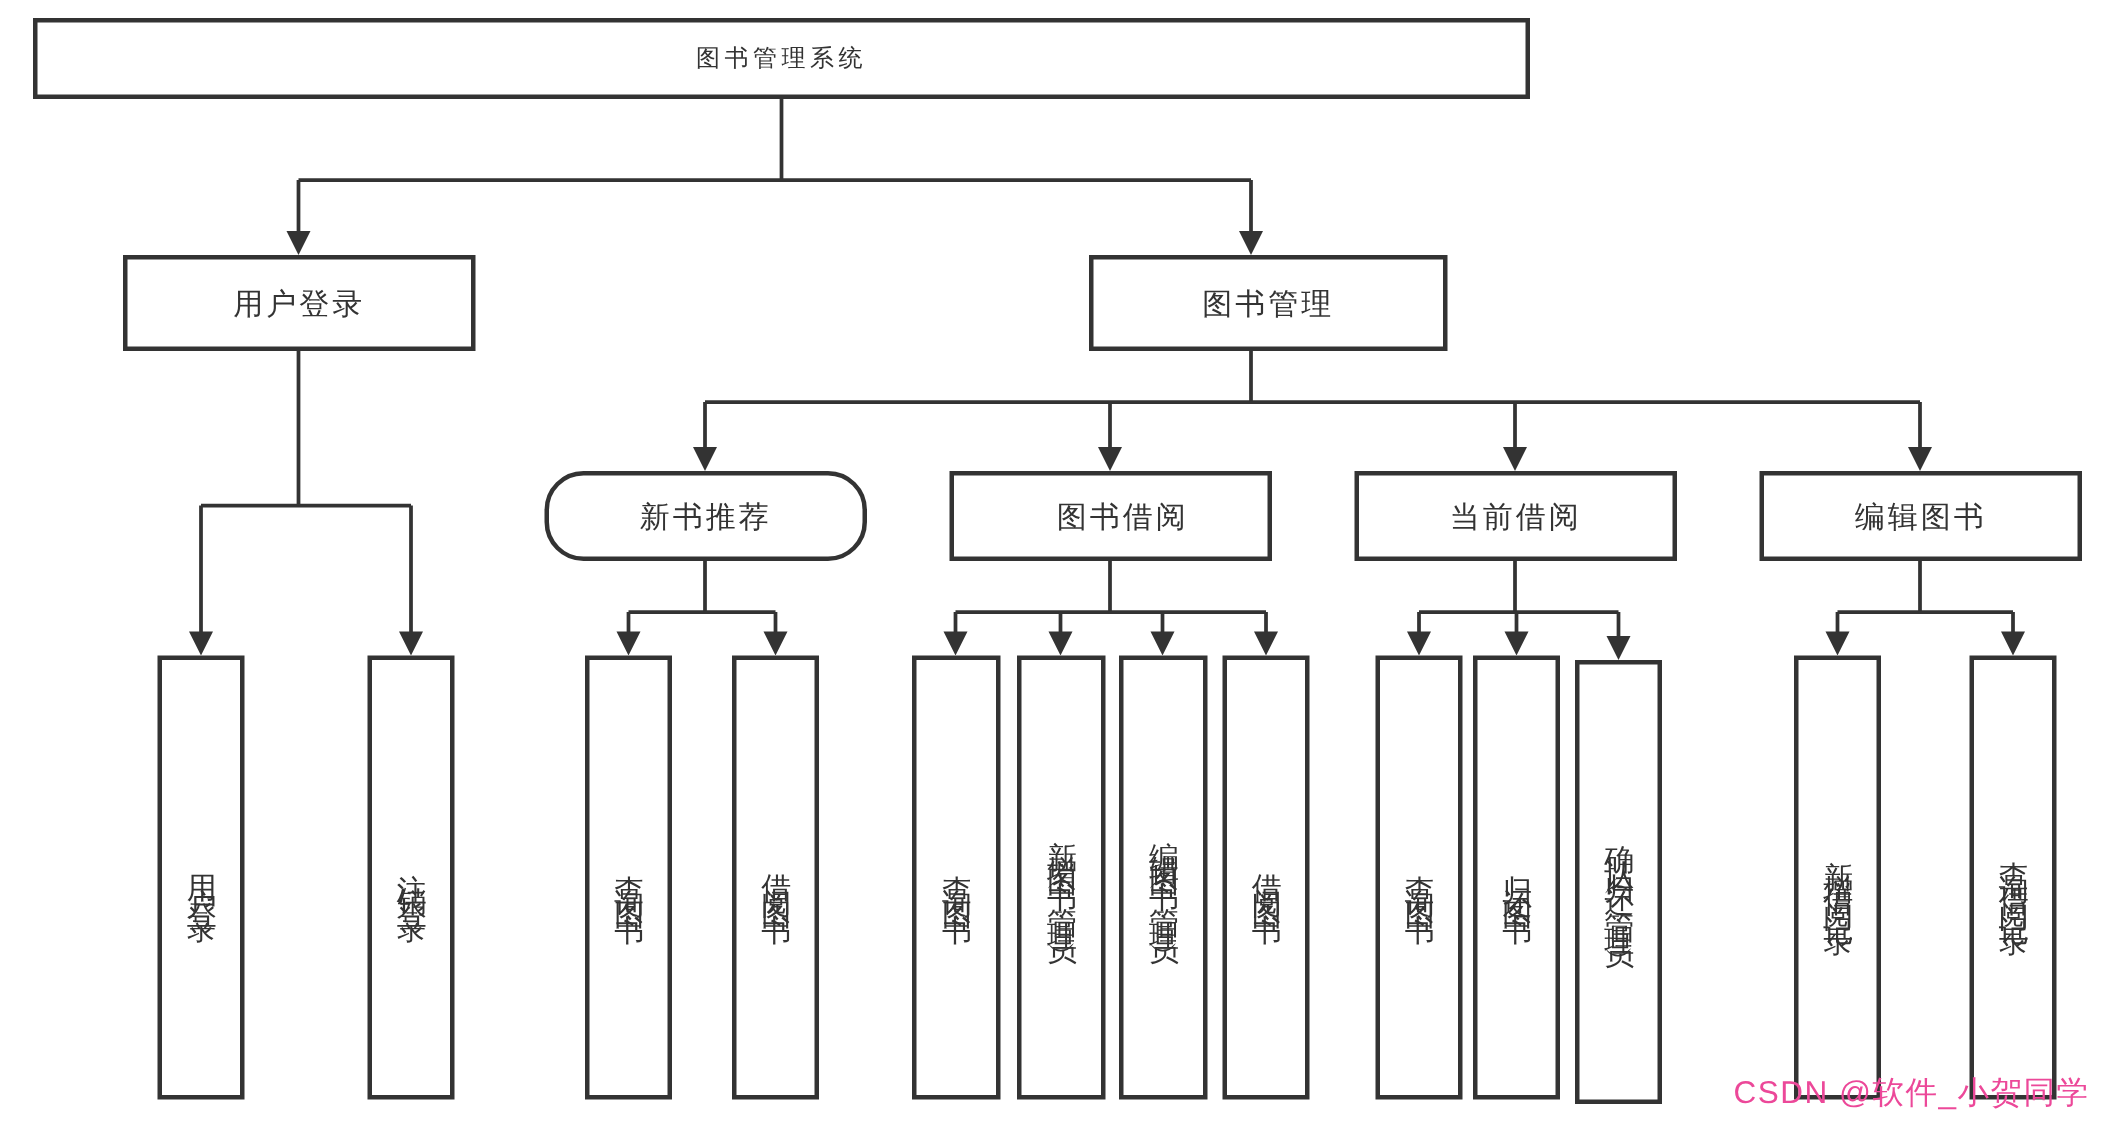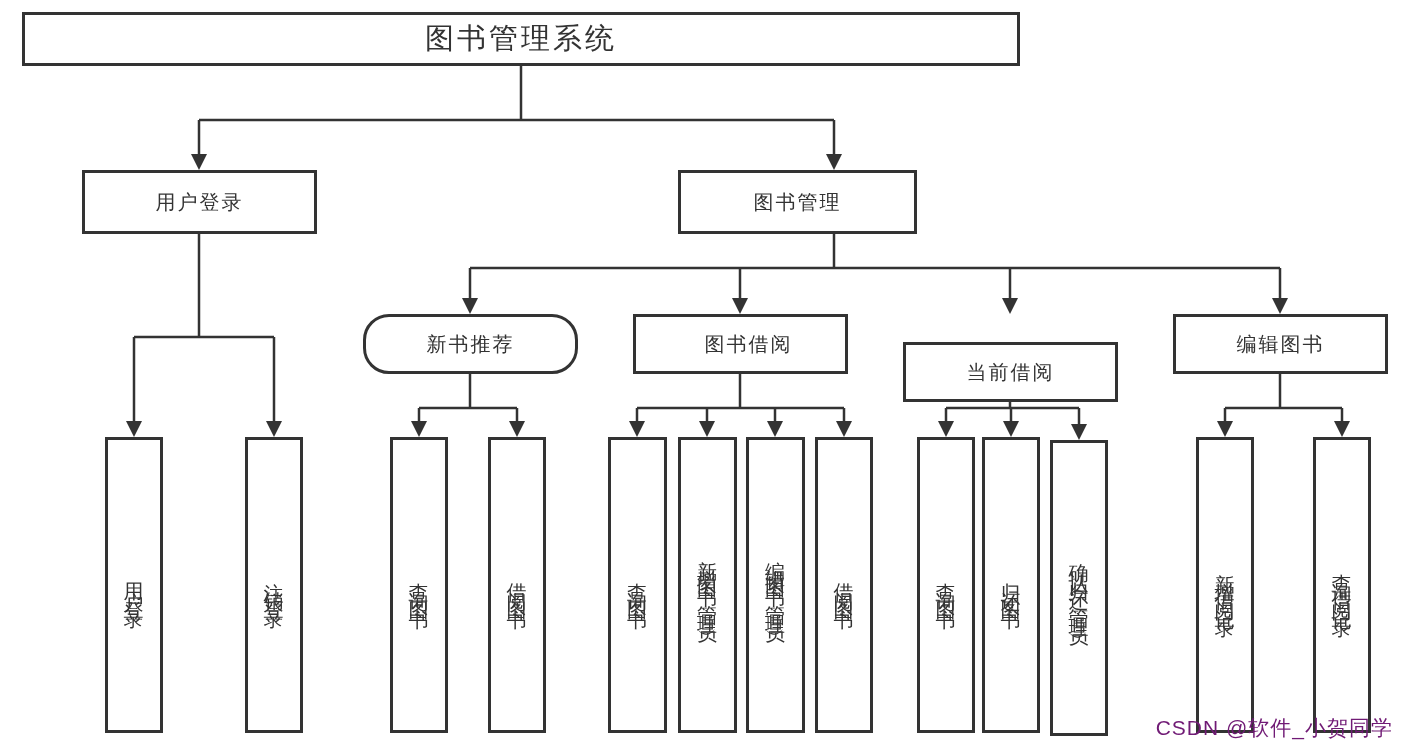--- a/index.html
+++ b/index.html
@@ -25,35 +25,35 @@
     background: #ffffff;
     border: 3px solid #333333;
     color: #333333;
     display: flex;
     align-items: center;
     justify-content: center;
     z-index: 1;
     text-align: center;
   }
   .hbox { font-size: 20px; letter-spacing: 2px; white-space: nowrap; }
-  .root-box { font-size: 29px; letter-spacing: 3px; font-family: Liberation Serif, serif; }
+  .root-box { font-size: 16px; letter-spacing: 3px; font-family: Liberation Serif, serif; }
   .vbox {
     writing-mode: vertical-rl;
     text-orientation: mixed;
     font-size: 20px;
     letter-spacing: 9px;
     line-height: 1;
   }
   .watermark {
     position: absolute;
     top: 714px;
     right: 12px;
     z-index: 2;
     font-size: 21px;
-    color: #701a75;
+    color: #ec4899;
     letter-spacing: 1px;
     white-space: nowrap;
     pointer-events: none;
   }
 </style>
 </head>
 <body>
 
 <div class="canvas">
 
@@ -129,25 +129,25 @@
       <path d="M1225 408 V427"></path>
       <polygon points="1217,421 1233,421 1225,437"></polygon>
       <path d="M1342 408 V427"></path>
       <polygon points="1334,421 1350,421 1342,437"></polygon>
     </g>
   </svg>
 
   <div class="node hbox root-box" style="left:22px; top:12px; width:998px; height:54px;">图书管理系统</div>
 
   <div class="node hbox" style="left:82px; top:170px; width:235px; height:64px;">用户登录</div>
-  <div class="node hbox" style="left:678px; top:170px; width:239px; height:64px;">图书管理</div>
+  <div class="node hbox" style="left:726px; top:170px; width:239px; height:64px;">图书管理</div>
 
   <div class="node hbox" style="left:363px; top:314px; width:215px; height:60px;border-radius:26px;">新书推荐</div>
   <div class="node hbox" style="left:633px; top:314px; width:215px; height:60px;padding-left:16px;">图书借阅</div>
-  <div class="node hbox" style="left:903px; top:314px; width:215px; height:60px;margin-top:28px;">当前借阅</div>
+  <div class="node hbox" style="left:903px; top:314px; width:215px; height:60px;">当前借阅</div>
   <div class="node hbox" style="left:1173px; top:314px; width:215px; height:60px;">编辑图书</div>
 
   <div class="node vbox" style="left:105px; top:437px; width:58px; height:296px;">用户登录</div>
   <div class="node vbox" style="left:245px; top:437px; width:58px; height:296px;">注销登录</div>
 
   <div class="node vbox" style="left:390px; top:437px; width:58px; height:296px;">查询图书</div>
   <div class="node vbox" style="left:488px; top:437px; width:58px; height:296px;">借阅图书</div>
 
   <div class="node vbox" style="left:608px; top:437px; width:59px; height:296px;">查询图书</div>
   <div class="node vbox" style="left:678px; top:437px; width:59px; height:296px;">新增图书（管理员）</div>

